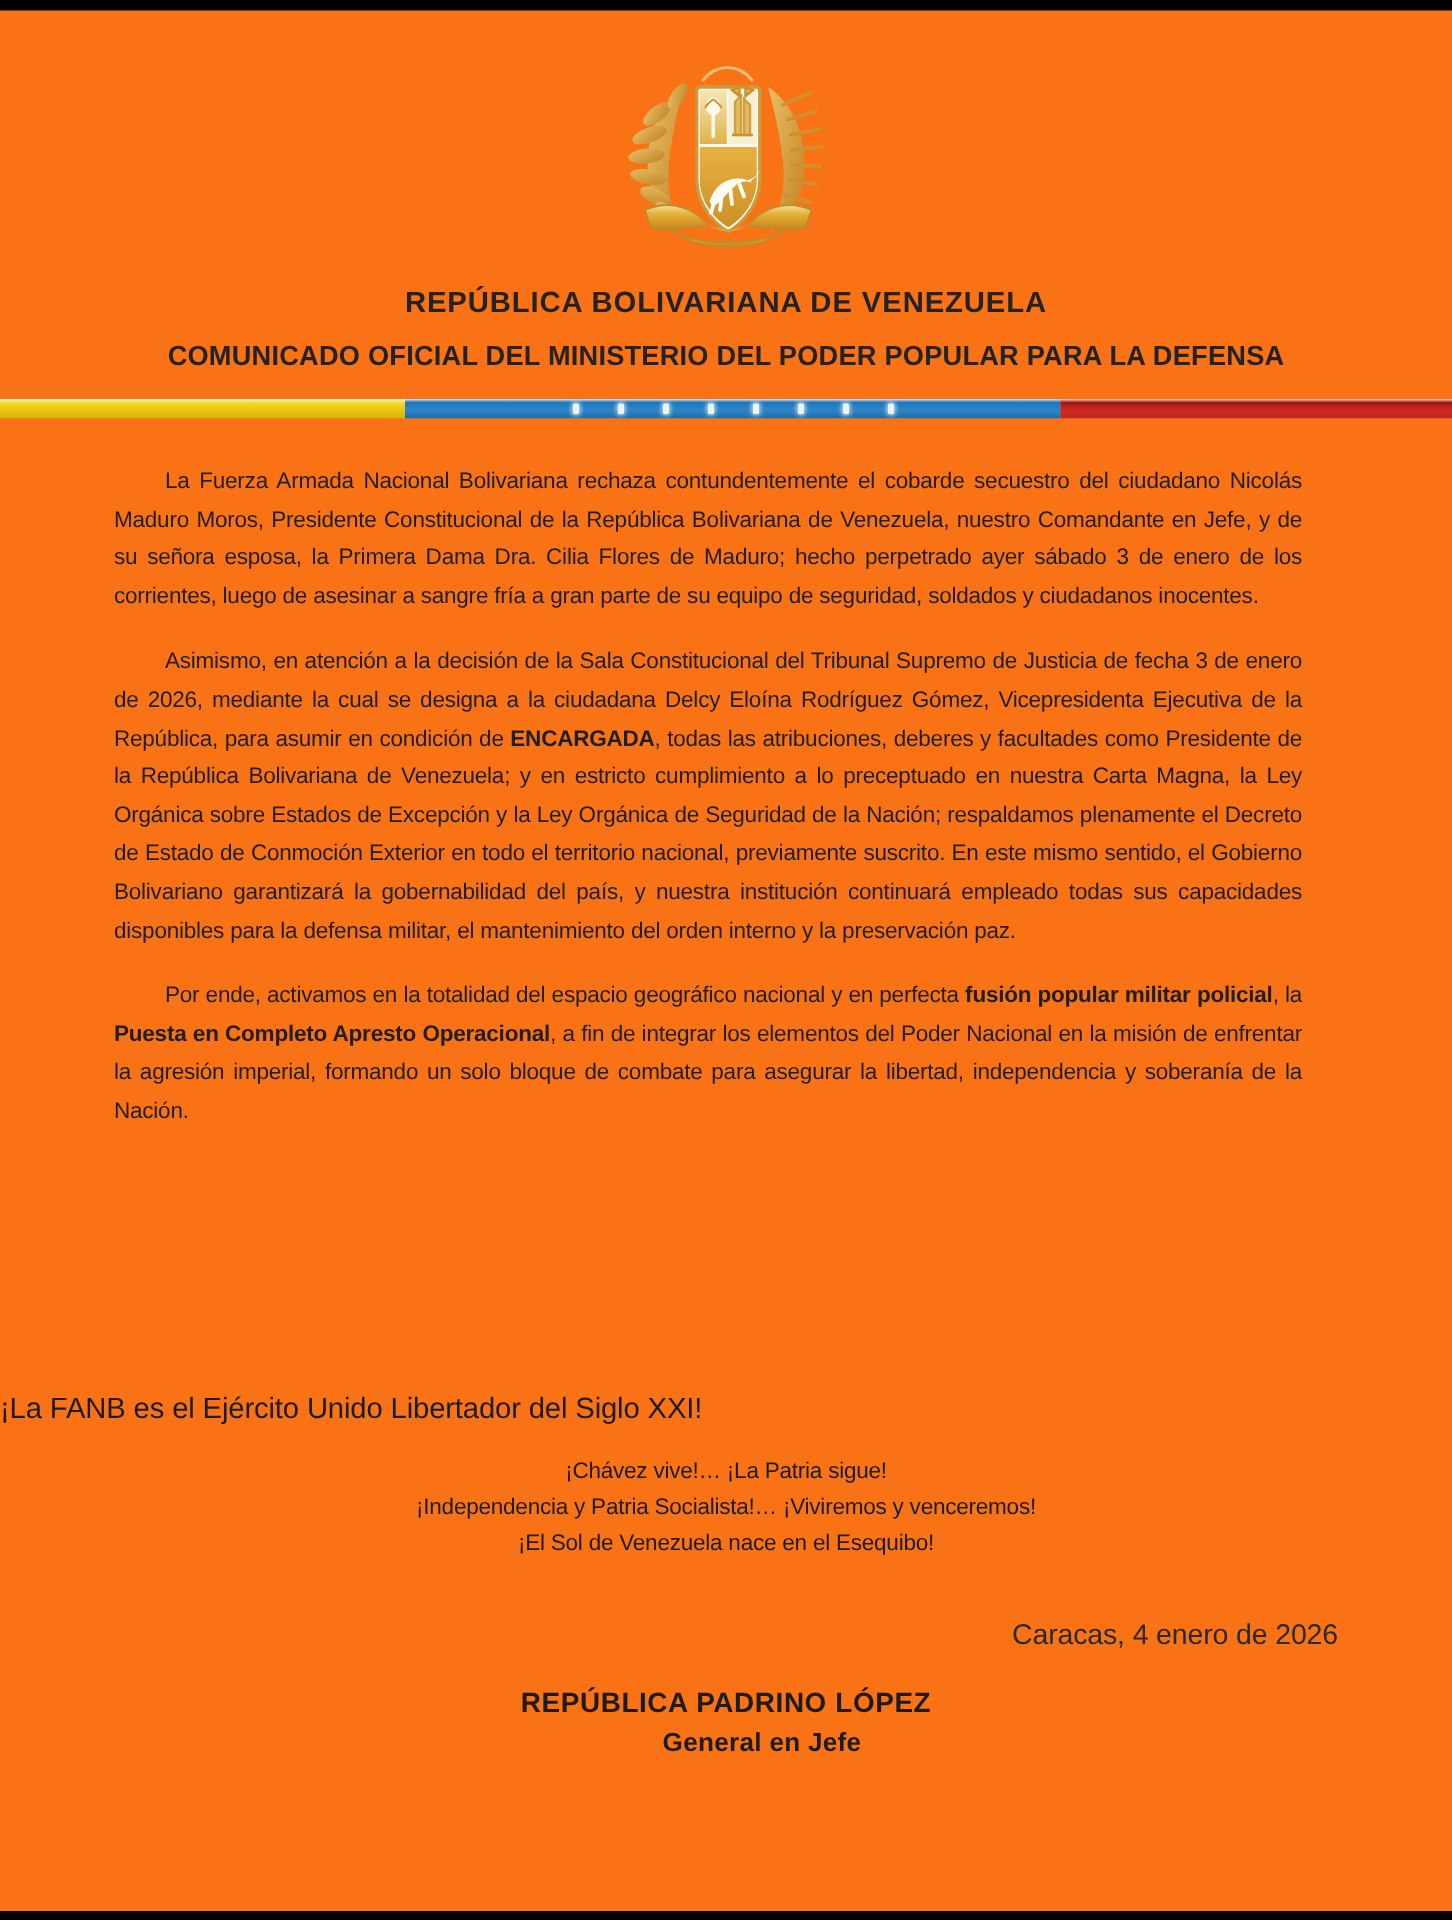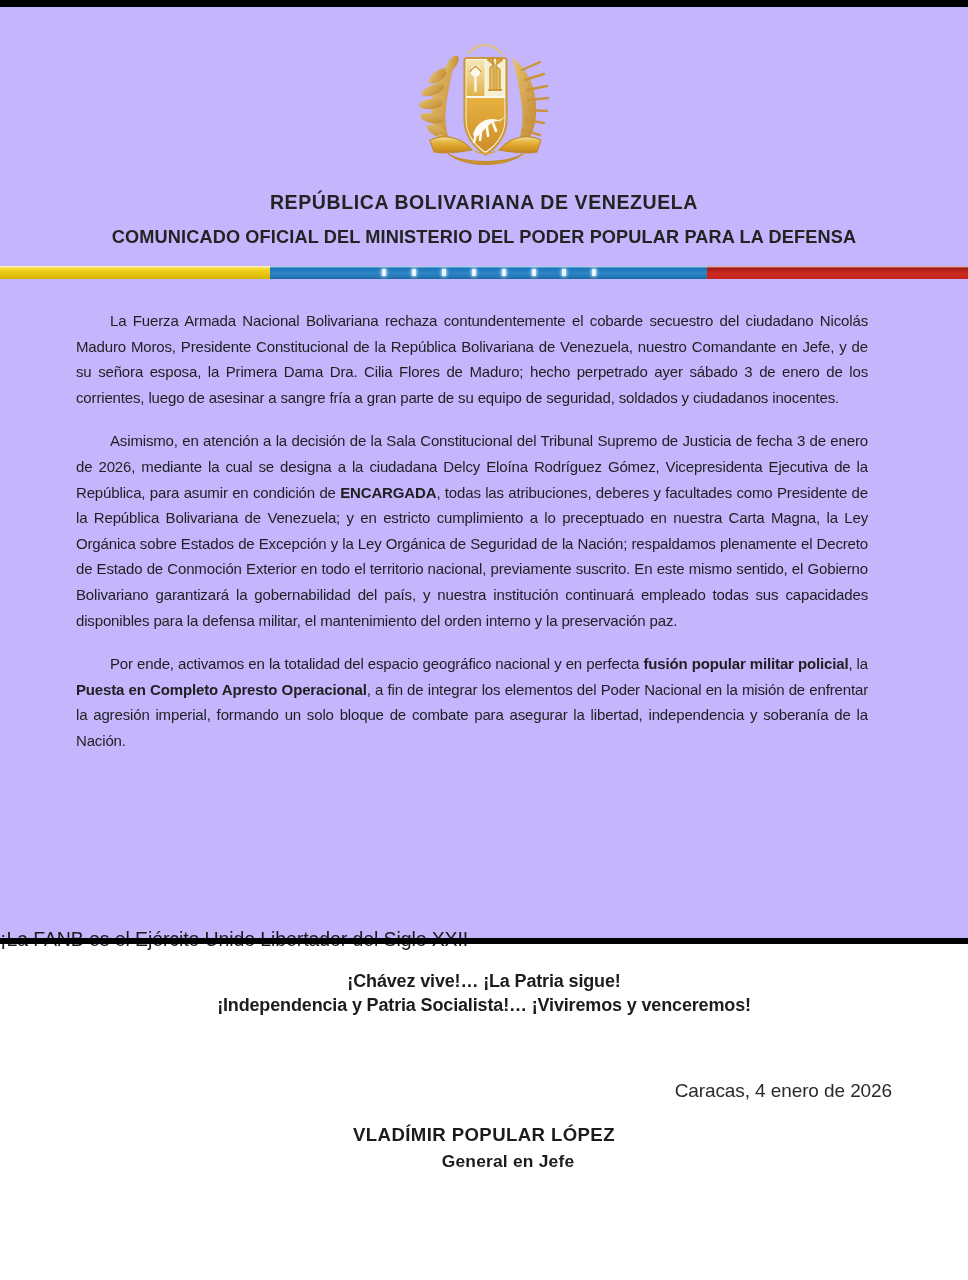--- a/index.html
+++ b/index.html
@@ -12,22 +12,22 @@
     height: 1280px;
     font-family: "Liberation Sans", sans-serif;
     color: #1a1a1a;
     -webkit-font-smoothing: antialiased;
     overflow: hidden;
   }
 
   .page {
     position: relative;
     width: 968px;
-    height: 944px;
-    background: #c4b5fd;
+    height: 1280px;
+    background: #f97316;
     box-sizing: border-box;
     padding: 0;
   }
 
   
   .top-bar {
     position: absolute;
     top: 0; left: 0;
     width: 968px;
     height: 7px;
@@ -147,22 +147,22 @@
     font-weight: normal;
     color: #1c1c1c;
     letter-spacing: -0.1px;
   }
   .slogan-list {
     position: absolute;
     top: 969px;
     left: 0;
     width: 968px;
     text-align: center;
-    font-size: 18px;
-    font-weight: bold;
+    font-size: 15px;
+    font-weight: normal;
     line-height: 24.2px;
     color: #1c1c1c;
     letter-spacing: -0.15px;
   }
   .slogan-list div { margin: 0; }
 
   
   .placedate {
     position: absolute;
     top: 1080px;
@@ -318,23 +318,24 @@
     <p class="para"><span>La Fuerza Armada Nacional Bolivariana rechaza contundentemente el cobarde secuestro del ciudadano Nicolás Maduro Moros, Presidente Constitucional de la República Bolivariana de Venezuela, nuestro Comandante en Jefe, y de su señora esposa, la Primera Dama Dra. Cilia Flores de Maduro; hecho perpetrado ayer sábado 3 de enero de los corrientes, luego de asesinar a sangre fría a gran parte de su equipo de seguridad, soldados y ciudadanos inocentes.</span></p>
     <p class="para"><span>Asimismo, en atención a la decisión de la Sala Constitucional del Tribunal Supremo de Justicia de fecha 3 de enero de 2026, mediante la cual se designa a la ciudadana Delcy Eloína Rodríguez Gómez, Vicepresidenta Ejecutiva de la República, para asumir en condición de </span><span class="b">ENCARGADA</span><span>, todas las atribuciones, deberes y facultades como Presidente de la República Bolivariana de Venezuela; y en estricto cumplimiento a lo preceptuado en nuestra Carta Magna, la Ley Orgánica sobre Estados de Excepción y la Ley Orgánica de Seguridad de la Nación; respaldamos plenamente el Decreto de Estado de Conmoción Exterior en todo el territorio nacional, previamente suscrito. En este mismo sentido, el Gobierno Bolivariano garantizará la gobernabilidad del país, y nuestra institución continuará empleado todas sus capacidades disponibles para la defensa militar, el mantenimiento del orden interno y la preservación paz.</span></p>
     <p class="para"><span>Por ende, activamos en la totalidad del espacio geográfico nacional y en perfecta </span><span class="b">fusión popular militar policial</span><span>, la </span><span class="b">Puesta en Completo Apresto Operacional</span><span>, a fin de integrar los elementos del Poder Nacional en la misión de enfrentar la agresión imperial, formando un solo bloque de combate para asegurar la libertad, independencia y soberanía de la Nación.</span></p>
   </div>
 
   <div class="slogan-main">¡La FANB es el Ejército Unido Libertador del Siglo XXI!</div>
 
   <div class="slogan-list">
     <div>¡Chávez vive!… ¡La Patria sigue!</div>
     <div>¡Independencia y Patria Socialista!… ¡Viviremos y venceremos!</div>
+    <div>¡El Sol de Venezuela nace en el Esequibo!</div>
   </div>
 
   <div class="placedate">Caracas, 4 enero de 2026</div>
 
   <div class="signature">
-    <div class="sig-name">VLADÍMIR POPULAR LÓPEZ</div>
+    <div class="sig-name">REPÚBLICA PADRINO LÓPEZ</div>
     <div class="sig-rank">General en Jefe</div>
   </div>
 
   <div class="bottom-bar"></div>
 </div>
 
 </body></html>

